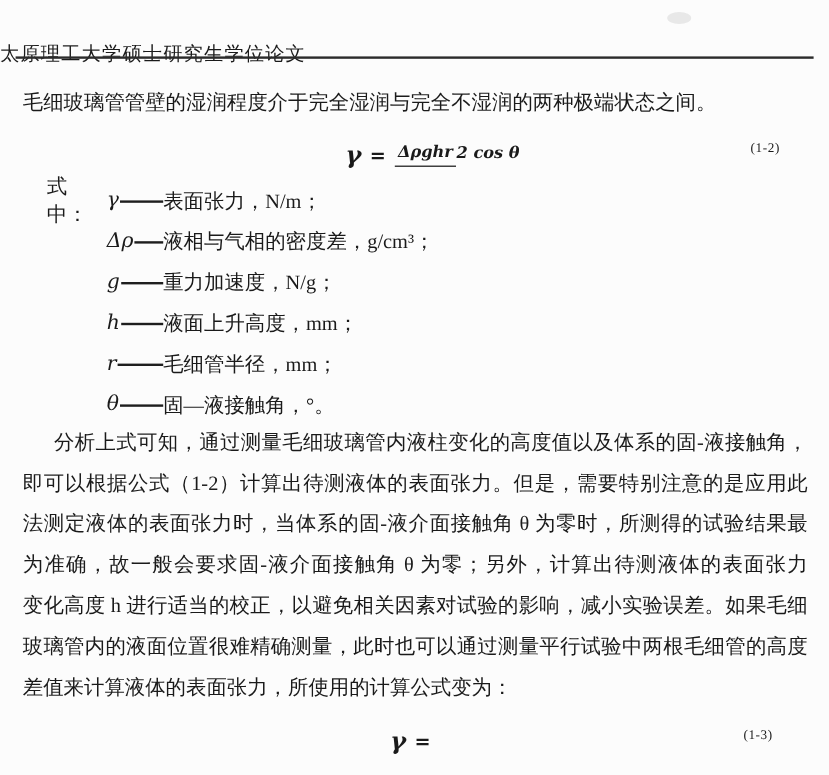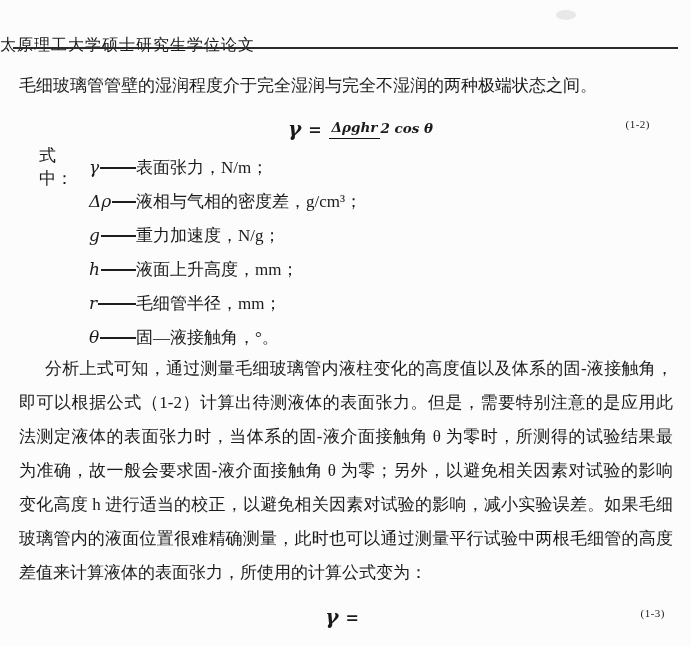--- a/index.html
+++ b/index.html
@@ -27,21 +27,21 @@
          font-size:20px;margin-right:7px;}
   .f-eq{font-family:"DejaVu Serif",serif;font-weight:700;font-size:16px;margin-right:7px;}
   .frac{display:inline-flex;flex-direction:row;text-align:center;
         font-family:"DejaVu Serif",serif;font-style:italic;font-weight:700;
         font-size:13.5px;line-height:1.3;}
   .frac .num{border-bottom:1.6px solid #111;padding:0 3px 1px 3px;}
   .frac .den{padding-top:1px;}
   .f-label{position:absolute;font-family:"Liberation Serif",serif;font-style:normal;
            font-weight:500;font-size:11px;letter-spacing:.5px;}
   #f12 .f-label{right:41px;top:12px;}
-  #f13 .f-label{right:26px;top:15px;}
+  #f13 .f-label{right:47px;top:15px;}
 
   
   .deflist{position:absolute;top:150px;left:39px;right:20px;font-size:17px;}
   .defrow{display:flex;align-items:center;height:34px;}
   .defrow.indent{margin-left:50px;text-align:right;}
   .where{width:50px;flex:0 0 auto;}
   .symcell{display:flex;align-items:center;width:47px;flex:0 0 auto;}
   .sym{font-family:"DejaVu Serif",serif;font-style:italic;font-size:17px;font-weight:500;
        white-space:nowrap;}
   .dashline{flex:1;height:1.7px;background:#1e1e1e;margin-left:1px;position:relative;top:1px;}
@@ -117,21 +117,21 @@
         <span class="dashline"></span>
       </span>
       <span class="desc">固—液接触角，°。</span>
     </div>
   </div>
 
   <div class="para2">
     <div class="p2line first">分析上式可知，通过测量毛细玻璃管内液柱变化的高度值以及体系的固-液接触角，</div>
     <div class="p2line">即可以根据公式（1-2）计算出待测液体的表面张力。但是，需要特别注意的是应用此</div>
     <div class="p2line">法测定液体的表面张力时，当体系的固-液介面接触角 θ 为零时，所测得的试验结果最</div>
-    <div class="p2line">为准确，故一般会要求固-液介面接触角 θ 为零；另外，以避免相关因素对试验的影响</div>
+    <div class="p2line">为准确，故一般会要求固-液介面接触角 θ 为零；另外，计算出待测液体的表面张力</div>
     <div class="p2line">变化高度 h 进行适当的校正，以避免相关因素对试验的影响，减小实验误差。如果毛细</div>
     <div class="p2line">玻璃管内的液面位置很难精确测量，此时也可以通过测量平行试验中两根毛细管的高度</div>
     <div class="p2line last">差值来计算液体的表面张力，所使用的计算公式变为：</div>
   </div>
 
   <div class="formula-row" id="f13">
     <span class="f-lhs">γ</span>
     <span class="f-eq">=</span>
     <span class="f-label">(1-3)</span>
   </div>

